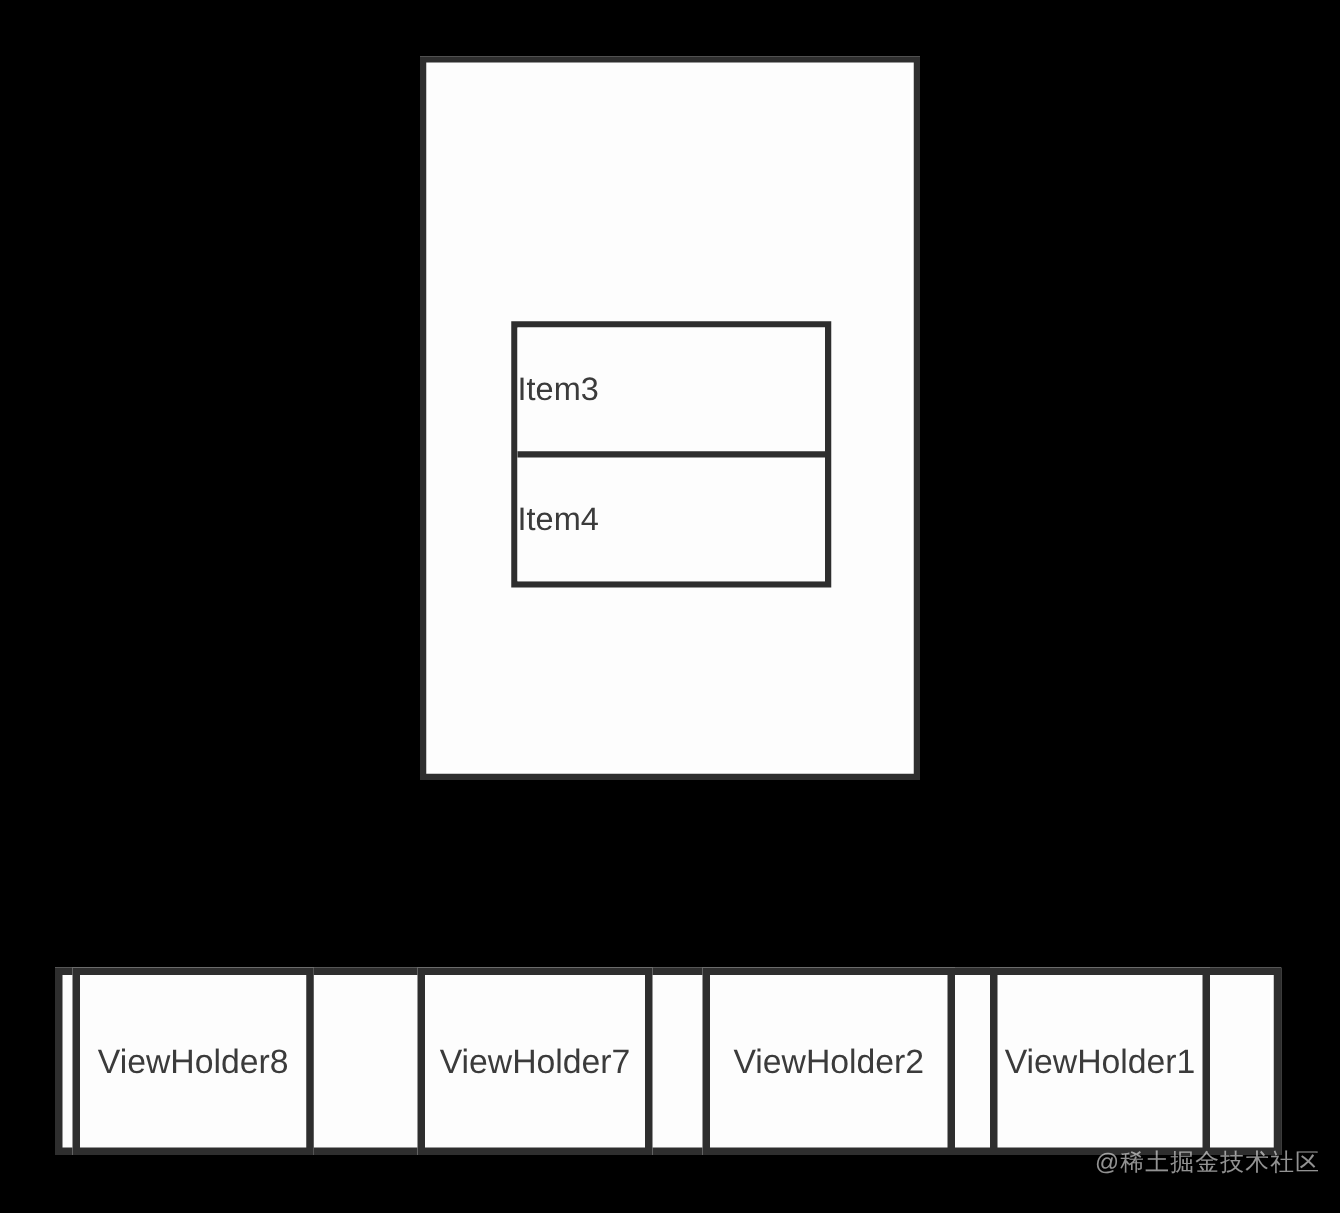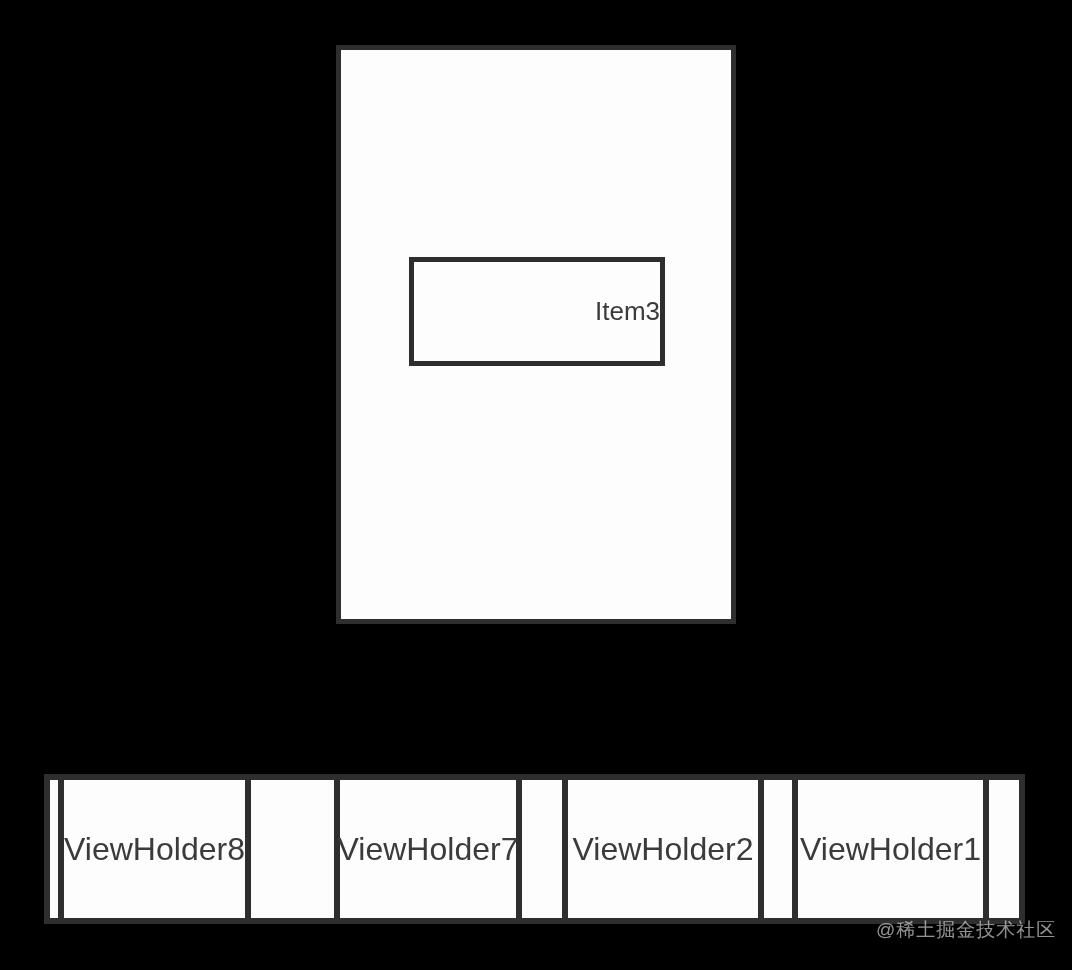--- a/index.html
+++ b/index.html
@@ -40,21 +40,21 @@
     width: 256px;
     box-sizing: border-box;
     border: 5px solid var(--stroke);
     background: var(--fill);
     z-index: 2;
   }
   .item {
     height: 99px;
     display: flex;
     align-items: center;
-    justify-content: flex-end;
+    justify-content: flex-start;
     font-size: 26px;
     color: var(--text);
     background: var(--fill);
   }
   .item + .item {
     border-top: 5px solid var(--stroke);
   }
 
   
   .pool-strip {
@@ -70,27 +70,27 @@
   .holder {
     position: absolute;
     top: -6px;
     height: 150px;
     box-sizing: border-box;
     border: 6px solid var(--stroke);
     background: var(--fill);
     display: flex;
     align-items: center;
     justify-content: center;
-    font-size: 32px;
+    font-size: 27px;
     color: var(--text);
   }
   .holder:nth-child(1) { left: 8px;   width: 193px; }
   .holder:nth-child(2) { left: 284px; width: 188px; }
   .holder:nth-child(3) { left: 512px; width: 202px; }
-  .holder:nth-child(4) { left: 742px; width: 197px; }
+  .holder:nth-child(4) { left: 742px; width: 176px; }
 
   
   .watermark {
     position: absolute;
     left: 876px;
     top: 917px;
     font-size: 19px;
     letter-spacing: 1px;
     color: rgba(235, 235, 235, 0.62);
     z-index: 3;
@@ -101,20 +101,23 @@
 <body>
 
 <div class="stage">
 
   <div class="viewport-rect"></div>
 
   <div class="item-stack">
     <div class="item">
       <span>Item3</span>
     </div>
+    <div class="item">
+      <span>Item4</span>
+    </div>
   </div>
 
   <div class="pool-strip">
     <div class="holder">
       <span>ViewHolder8</span>
     </div>
     <div class="holder">
       <span>ViewHolder7</span>
     </div>
     <div class="holder">

